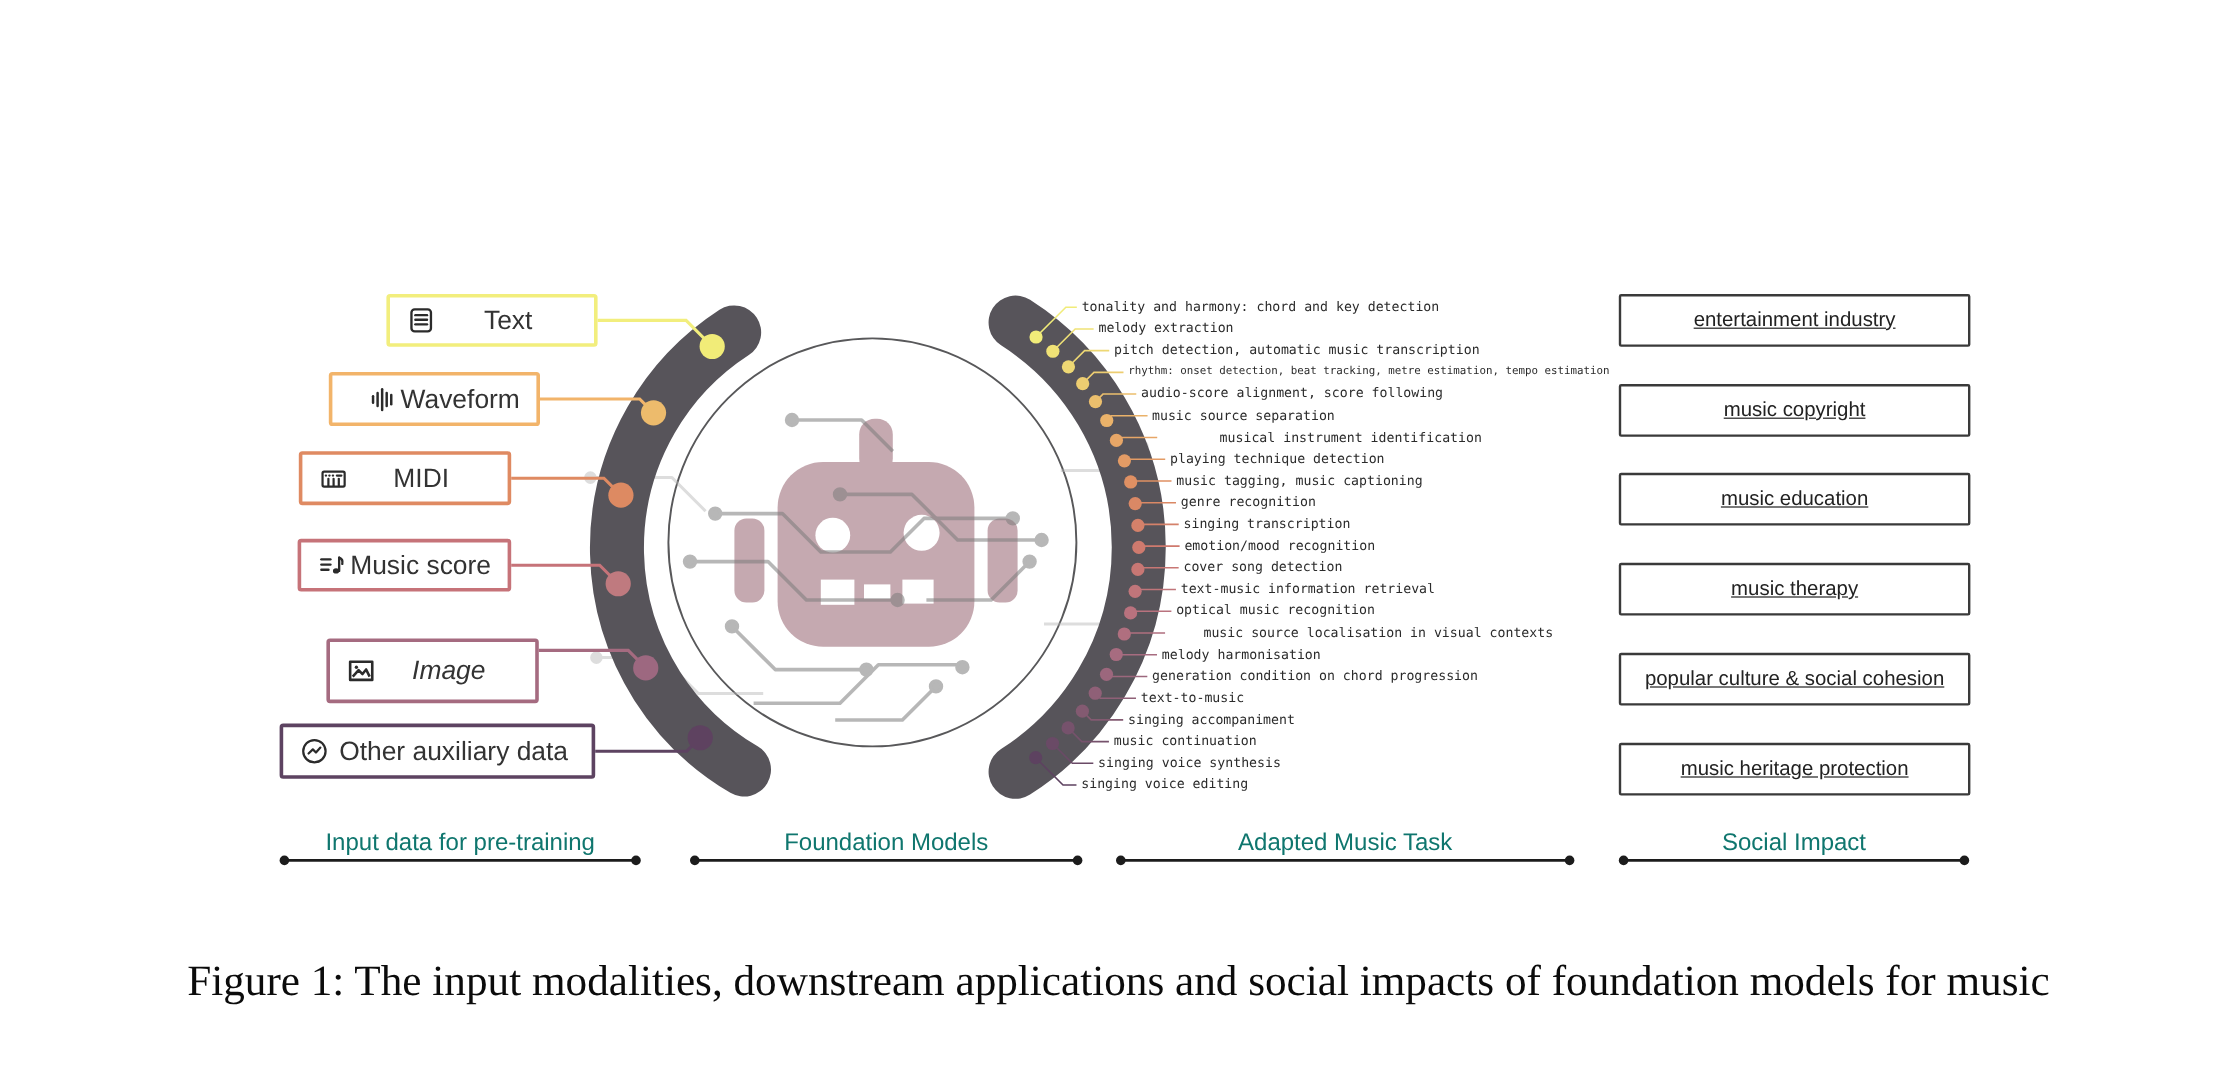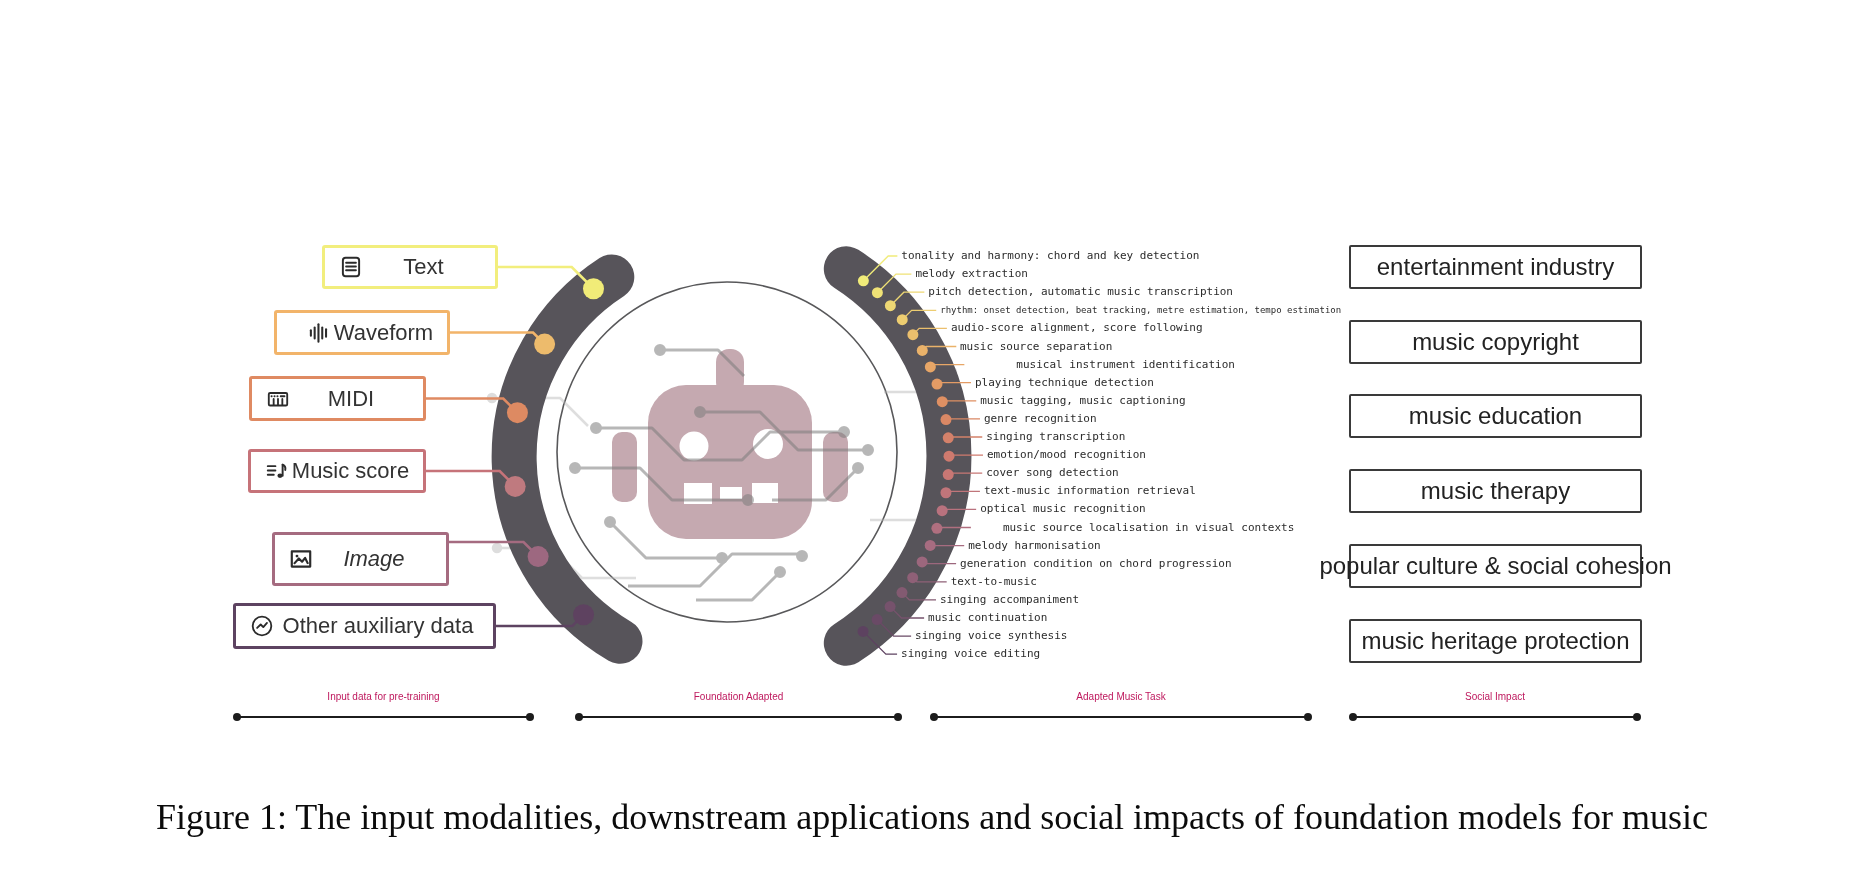--- a/index.html
+++ b/index.html
@@ -6,24 +6,24 @@
   .canvas{position:relative;width:1864px;height:896px;background:#fff;overflow:hidden;
           font-family:"Liberation Sans",sans-serif;}
   svg.geom{position:absolute;left:0;top:0;}
   .mod-box{position:absolute;display:flex;align-items:center;background:#fff;
            border:3px solid #999;border-radius:3px;box-sizing:border-box;
            font-size:22px;color:#333;}
   .mod-box .icon{margin-left:13px;display:flex;align-items:center;}
   .mod-box .lbl{flex:1;text-align:center;padding-right:12px;white-space:nowrap;}
   .impact-box{position:absolute;border:2px solid #3a3a3a;border-radius:2px;background:#fff;
               box-sizing:border-box;display:flex;align-items:center;justify-content:center;
-              font-size:24px;color:#222;white-space:nowrap;}
+              font-size:17px;color:#222;white-space:nowrap;text-decoration:underline;}
   .task-label{position:absolute;font-family:"DejaVu Sans Mono",monospace;font-size:11px;
               line-height:14px;color:#2b2b2b;white-space:nowrap;}
-  .section-label{position:absolute;font-size:10px;color:#be185d;transform:translateX(-50%);
+  .section-label{position:absolute;font-size:20px;color:#0f766e;transform:translateX(-50%);
                  white-space:nowrap;}
   .caption{position:absolute;left:0;right:0;top:796px;text-align:center;
            font-family:"Liberation Serif",serif;font-size:36px;color:#0b0b0b;}
 </style>
 </head>
 <body>
 
 <div class="canvas">
 
   <svg class="geom" width="1864" height="896" viewBox="0 0 1864 896">
@@ -246,19 +246,19 @@
       <div class="task-label" style="left: 928.103px; top: 611px;">music continuation</div>
       <div class="task-label" style="left: 915.098px; top: 629.1px;">singing voice synthesis</div>
       <div class="task-label" style="left: 901.065px; top: 647.2px;">singing voice editing</div>
       <div class="impact-box" style="left: 1349px; top: 245px; width: 293px; height: 44px;">entertainment industry</div>
       <div class="impact-box" style="left: 1349px; top: 320px; width: 293px; height: 44px;">music copyright</div>
       <div class="impact-box" style="left: 1349px; top: 394px; width: 293px; height: 44px;">music education</div>
       <div class="impact-box" style="left: 1349px; top: 469px; width: 293px; height: 44px;">music therapy</div>
       <div class="impact-box" style="left: 1349px; top: 544px; width: 293px; height: 44px;">popular culture &amp; social cohesion</div>
       <div class="impact-box" style="left: 1349px; top: 619px; width: 293px; height: 44px;">music heritage protection</div>
       <div class="section-label" style="left: 383.5px; top: 691px;">Input data for pre-training</div>
-      <div class="section-label" style="left: 738.5px; top: 691px;">Foundation Adapted</div>
+      <div class="section-label" style="left: 738.5px; top: 691px;">Foundation Models</div>
       <div class="section-label" style="left: 1121px; top: 691px;">Adapted Music Task</div>
       <div class="section-label" style="left: 1495px; top: 691px;">Social Impact</div>
     </div>
 
   <div class="caption">Figure 1: The input modalities, downstream applications and social impacts of foundation models for music</div>
 </div>
 
 </body></html>

